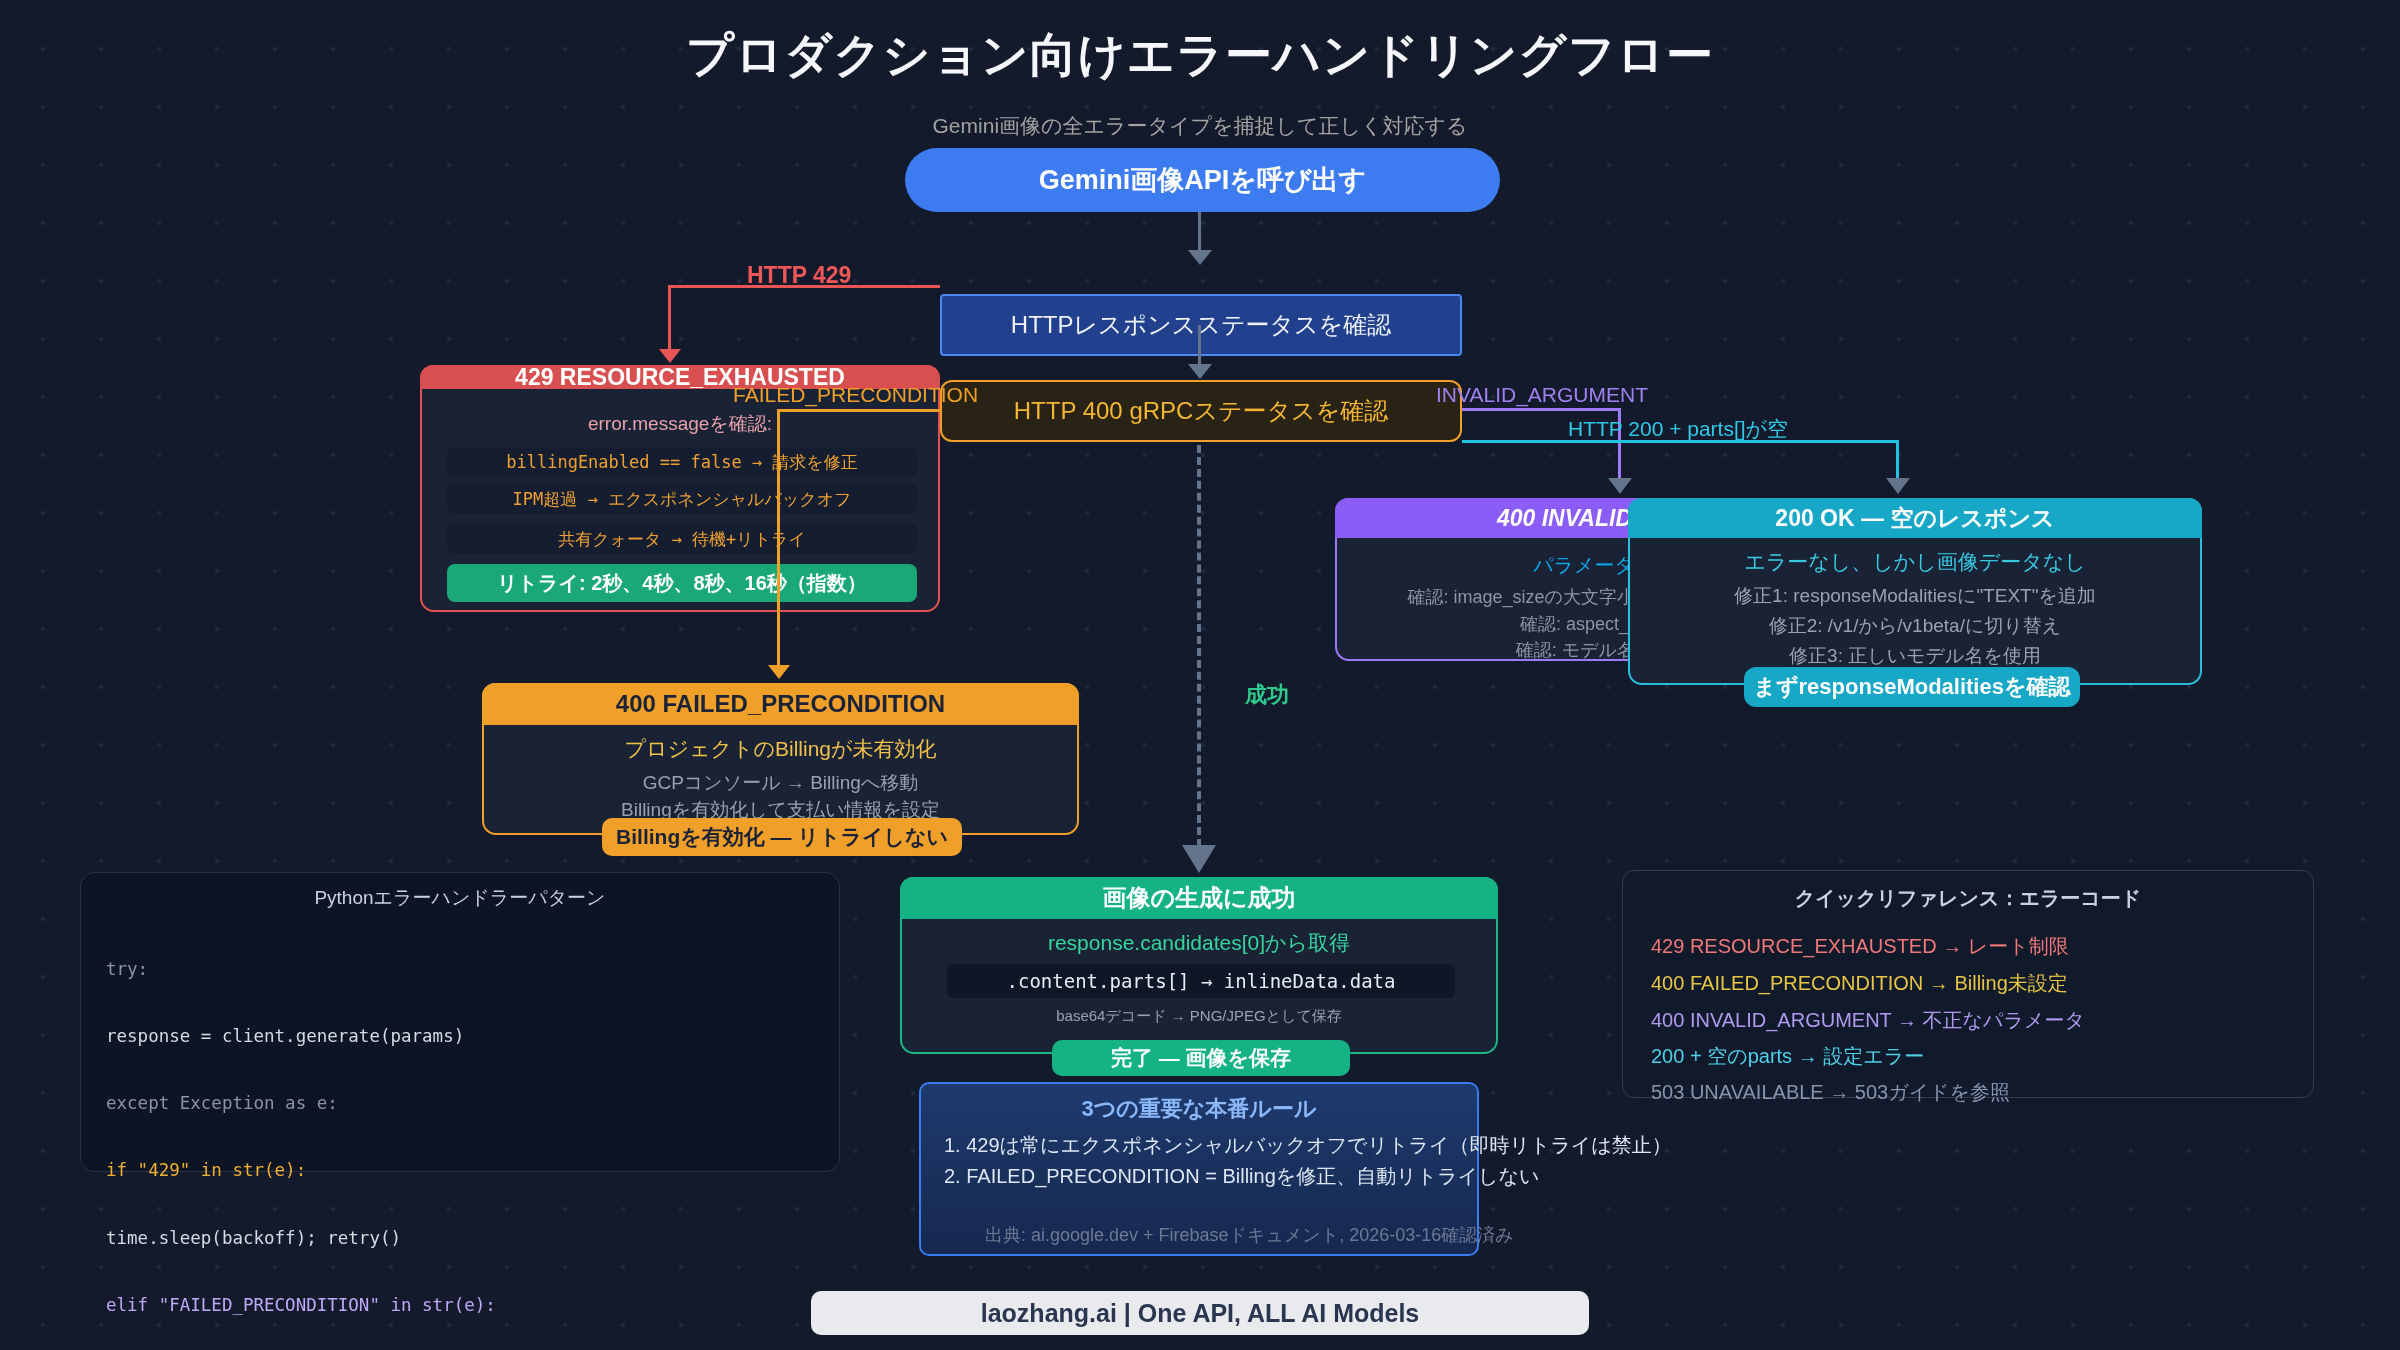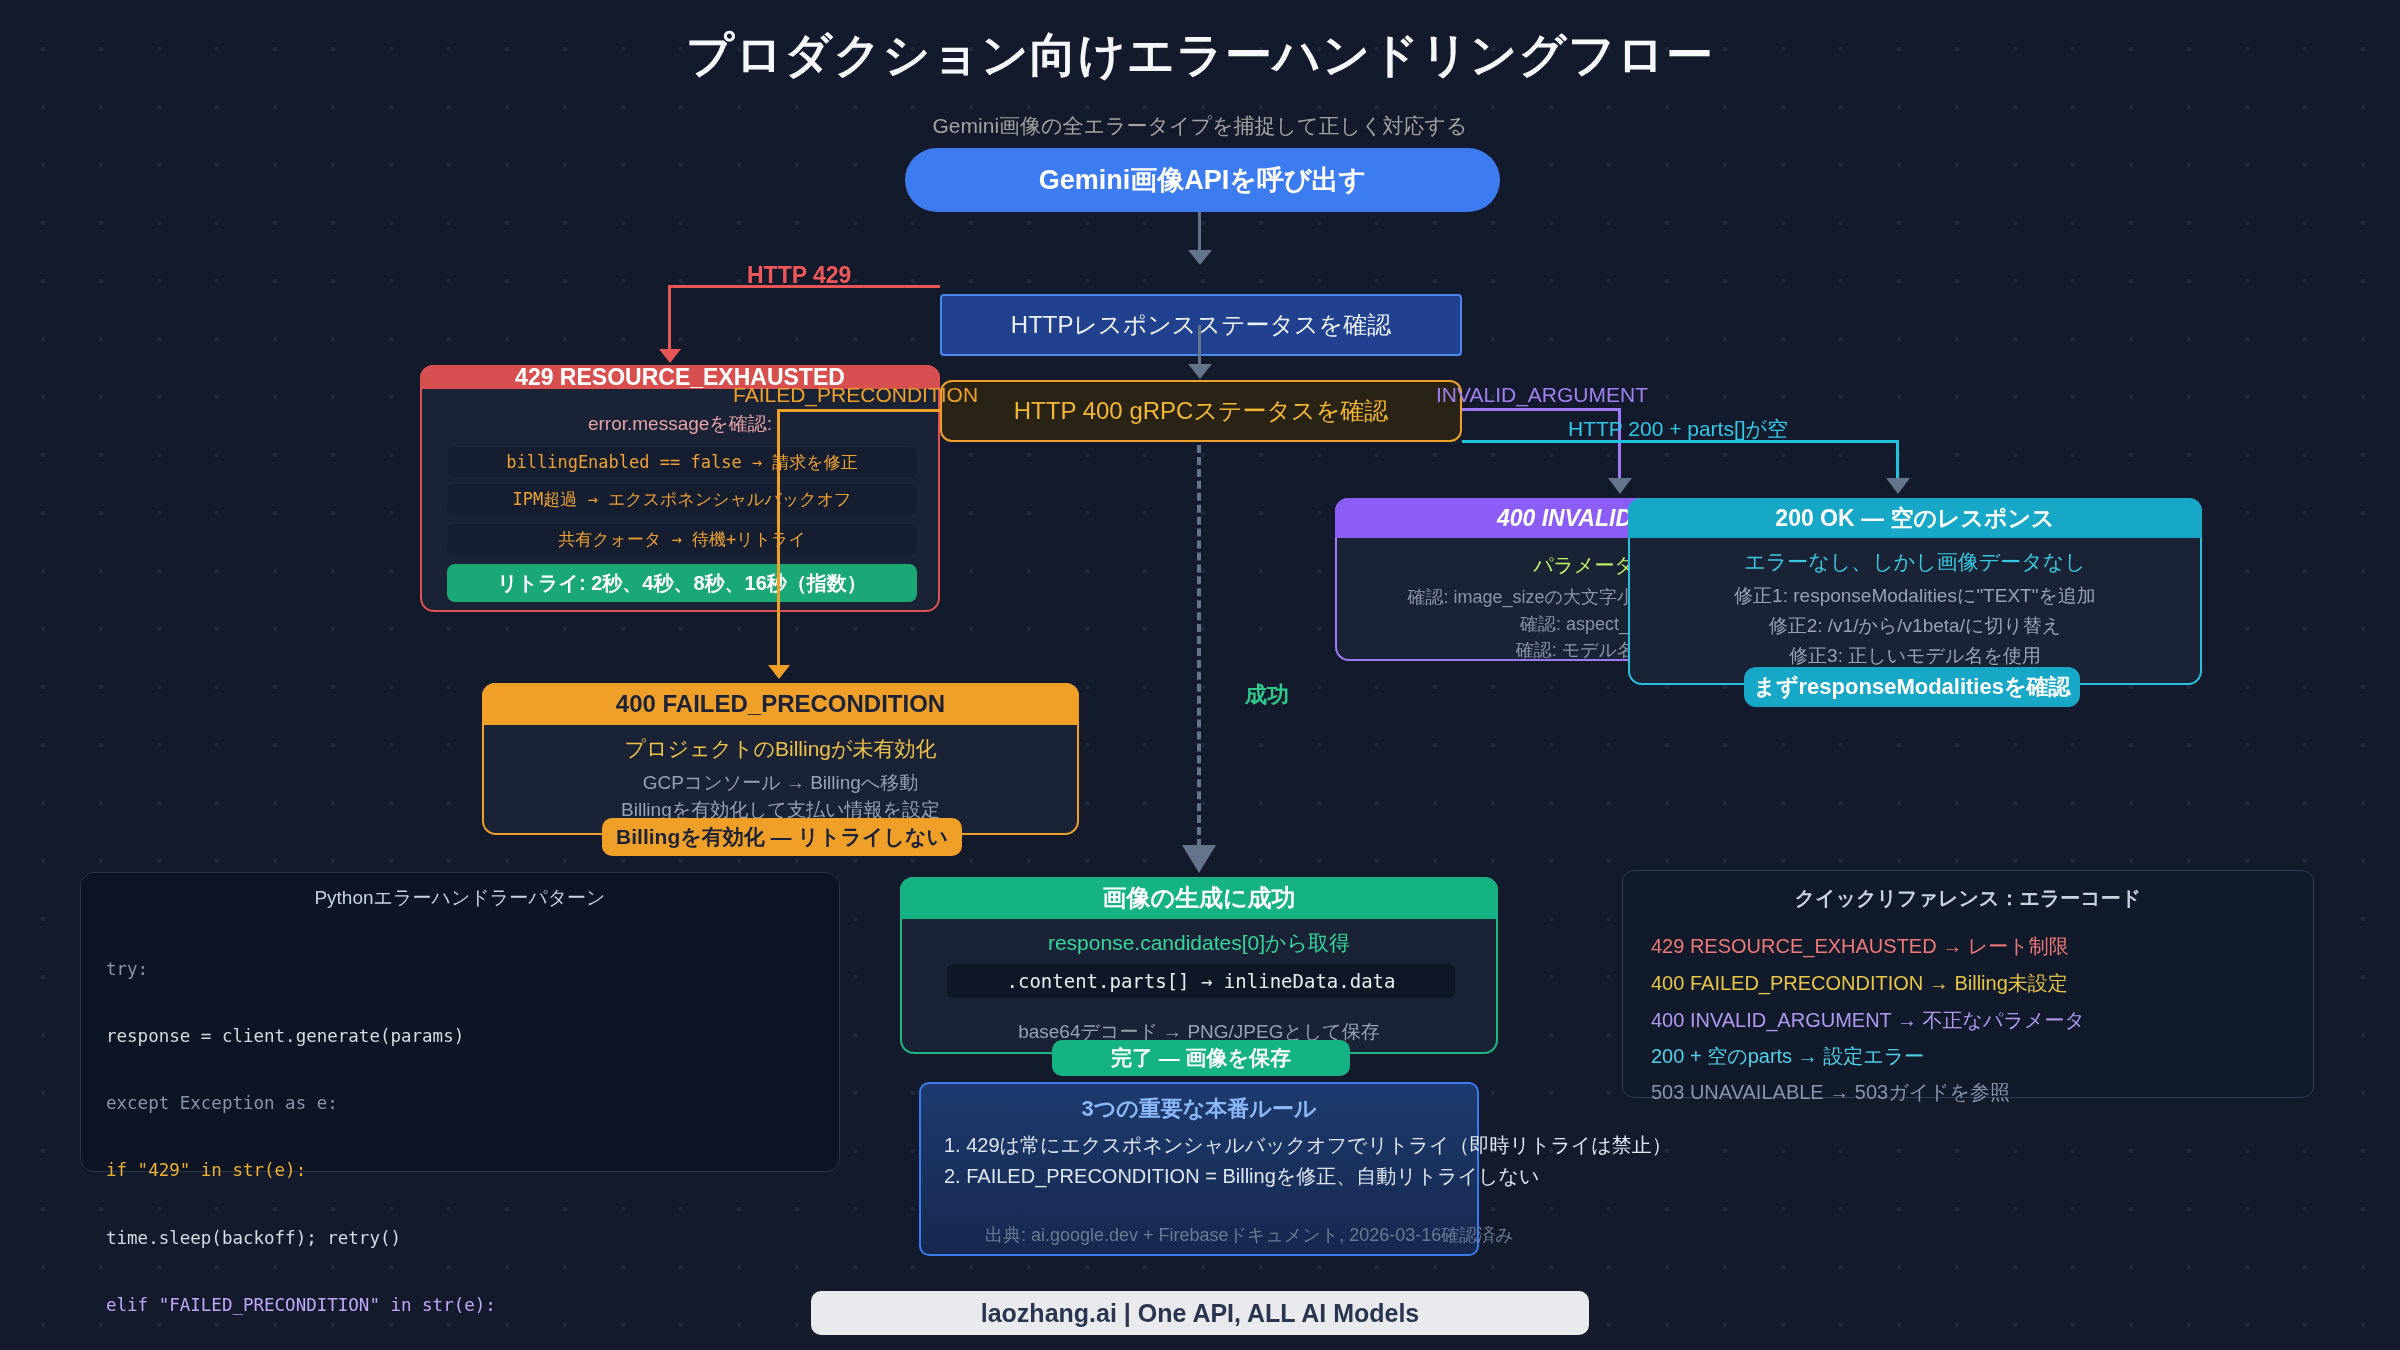--- a/index.html
+++ b/index.html
@@ -121,21 +121,21 @@
     <div class="hdr" style="height:24px;">429 RESOURCE_EXHAUSTED</div>
     <div class="bline" style="top:44px;color:#e8a2aa;font-size:19px;">error.messageを確認:</div>
     <div class="chip" style="top:80px;">billingEnabled == false → 請求を修正</div>
     <div class="chip" style="top:117px;">IPM超過 → エクスポネンシャルバックオフ</div>
     <div class="chip" style="top:157px;">共有クォータ → 待機+リトライ</div>
     <div class="pill" style="left:25px;top:197px;width:470px;height:38px;background:#1aa877;color:#fff;font-size:20px;border-radius:8px;">リトライ: 2秒、4秒、8秒、16秒（指数）</div>
   </div>
 
   <div class="node box-inv">
     <div class="hdr" style="padding-right:98px;">400 INVALID</div>
-    <div class="rline" style="top:52px;color:#bef264;font-size:20px;">パラメータ</div>
+    <div class="rline" style="top:52px;color:#0ea5e9;font-size:20px;">パラメータ</div>
     <div class="rline" style="top:85px;color:#8b95a8;font-size:18px;">確認: image_sizeの大文字小</div>
     <div class="rline" style="top:112px;color:#8b95a8;font-size:18px;">確認: aspect_r</div>
     <div class="rline" style="top:138px;color:#8b95a8;font-size:18px;">確認: モデル名</div>
   </div>
 
   <div class="node box-200">
     <div class="hdr">200 OK — 空のレスポンス</div>
     <div class="bline" style="top:48px;color:#38c8e0;font-size:21px;">エラーなし、しかし画像データなし</div>
     <div class="bline" style="top:83px;color:#98a2b3;font-size:19px;">修正1: responseModalitiesに"TEXT"を追加</div>
     <div class="bline" style="top:113px;color:#98a2b3;font-size:19px;">修正2: /v1/から/v1beta/に切り替え</div>
@@ -148,21 +148,21 @@
     <div class="bline" style="top:50px;color:#f0c048;font-size:21px;">プロジェクトのBillingが未有効化</div>
     <div class="bline" style="top:85px;color:#98a2b3;font-size:19px;">GCPコンソール → Billingへ移動</div>
     <div class="bline" style="top:112px;color:#98a2b3;font-size:19px;">Billingを有効化して支払い情報を設定</div>
     <div class="pill" style="left:118px;top:133px;width:360px;height:38px;background:#f0a028;color:#1c2338;font-size:21px;">Billingを有効化 — リトライしない</div>
   </div>
 
   <div class="node box-ok">
     <div class="hdr">画像の生成に成功</div>
     <div class="bline" style="top:50px;color:#35d69e;font-size:21px;">response.candidates[0]から取得</div>
     <div class="coderow">.content.parts[] → inlineData.data</div>
-    <div class="bline" style="top:140px;color:#98a2b3;font-size:19px;">base64デコード → PNG/JPEGとして保存</div>
+    <div class="bline" style="top:128px;color:#98a2b3;font-size:15px;">base64デコード → PNG/JPEGとして保存</div>
     <div class="pill" style="left:150px;top:161px;width:298px;height:36px;background:#15b384;color:#fff;font-size:21px;">完了 — 画像を保存</div>
   </div>
 
   <div class="abs box-rules">
     <div class="bline" style="top:10px;color:#8ab8f8;font-size:22px;font-weight:700;">3つの重要な本番ルール</div>
     <div class="rule" style="top:48px;">1. 429は常にエクスポネンシャルバックオフでリトライ（即時リトライは禁止）</div>
     <div class="rule" style="top:79px;">2. FAILED_PRECONDITION = Billingを修正、自動リトライしない</div>
     <div class="rule" style="top:139px;color:#6b7a94;font-size:18px;margin-left:41px;">出典: ai.google.dev + Firebaseドキュメント, 2026-03-16確認済み</div>
   </div>
 

